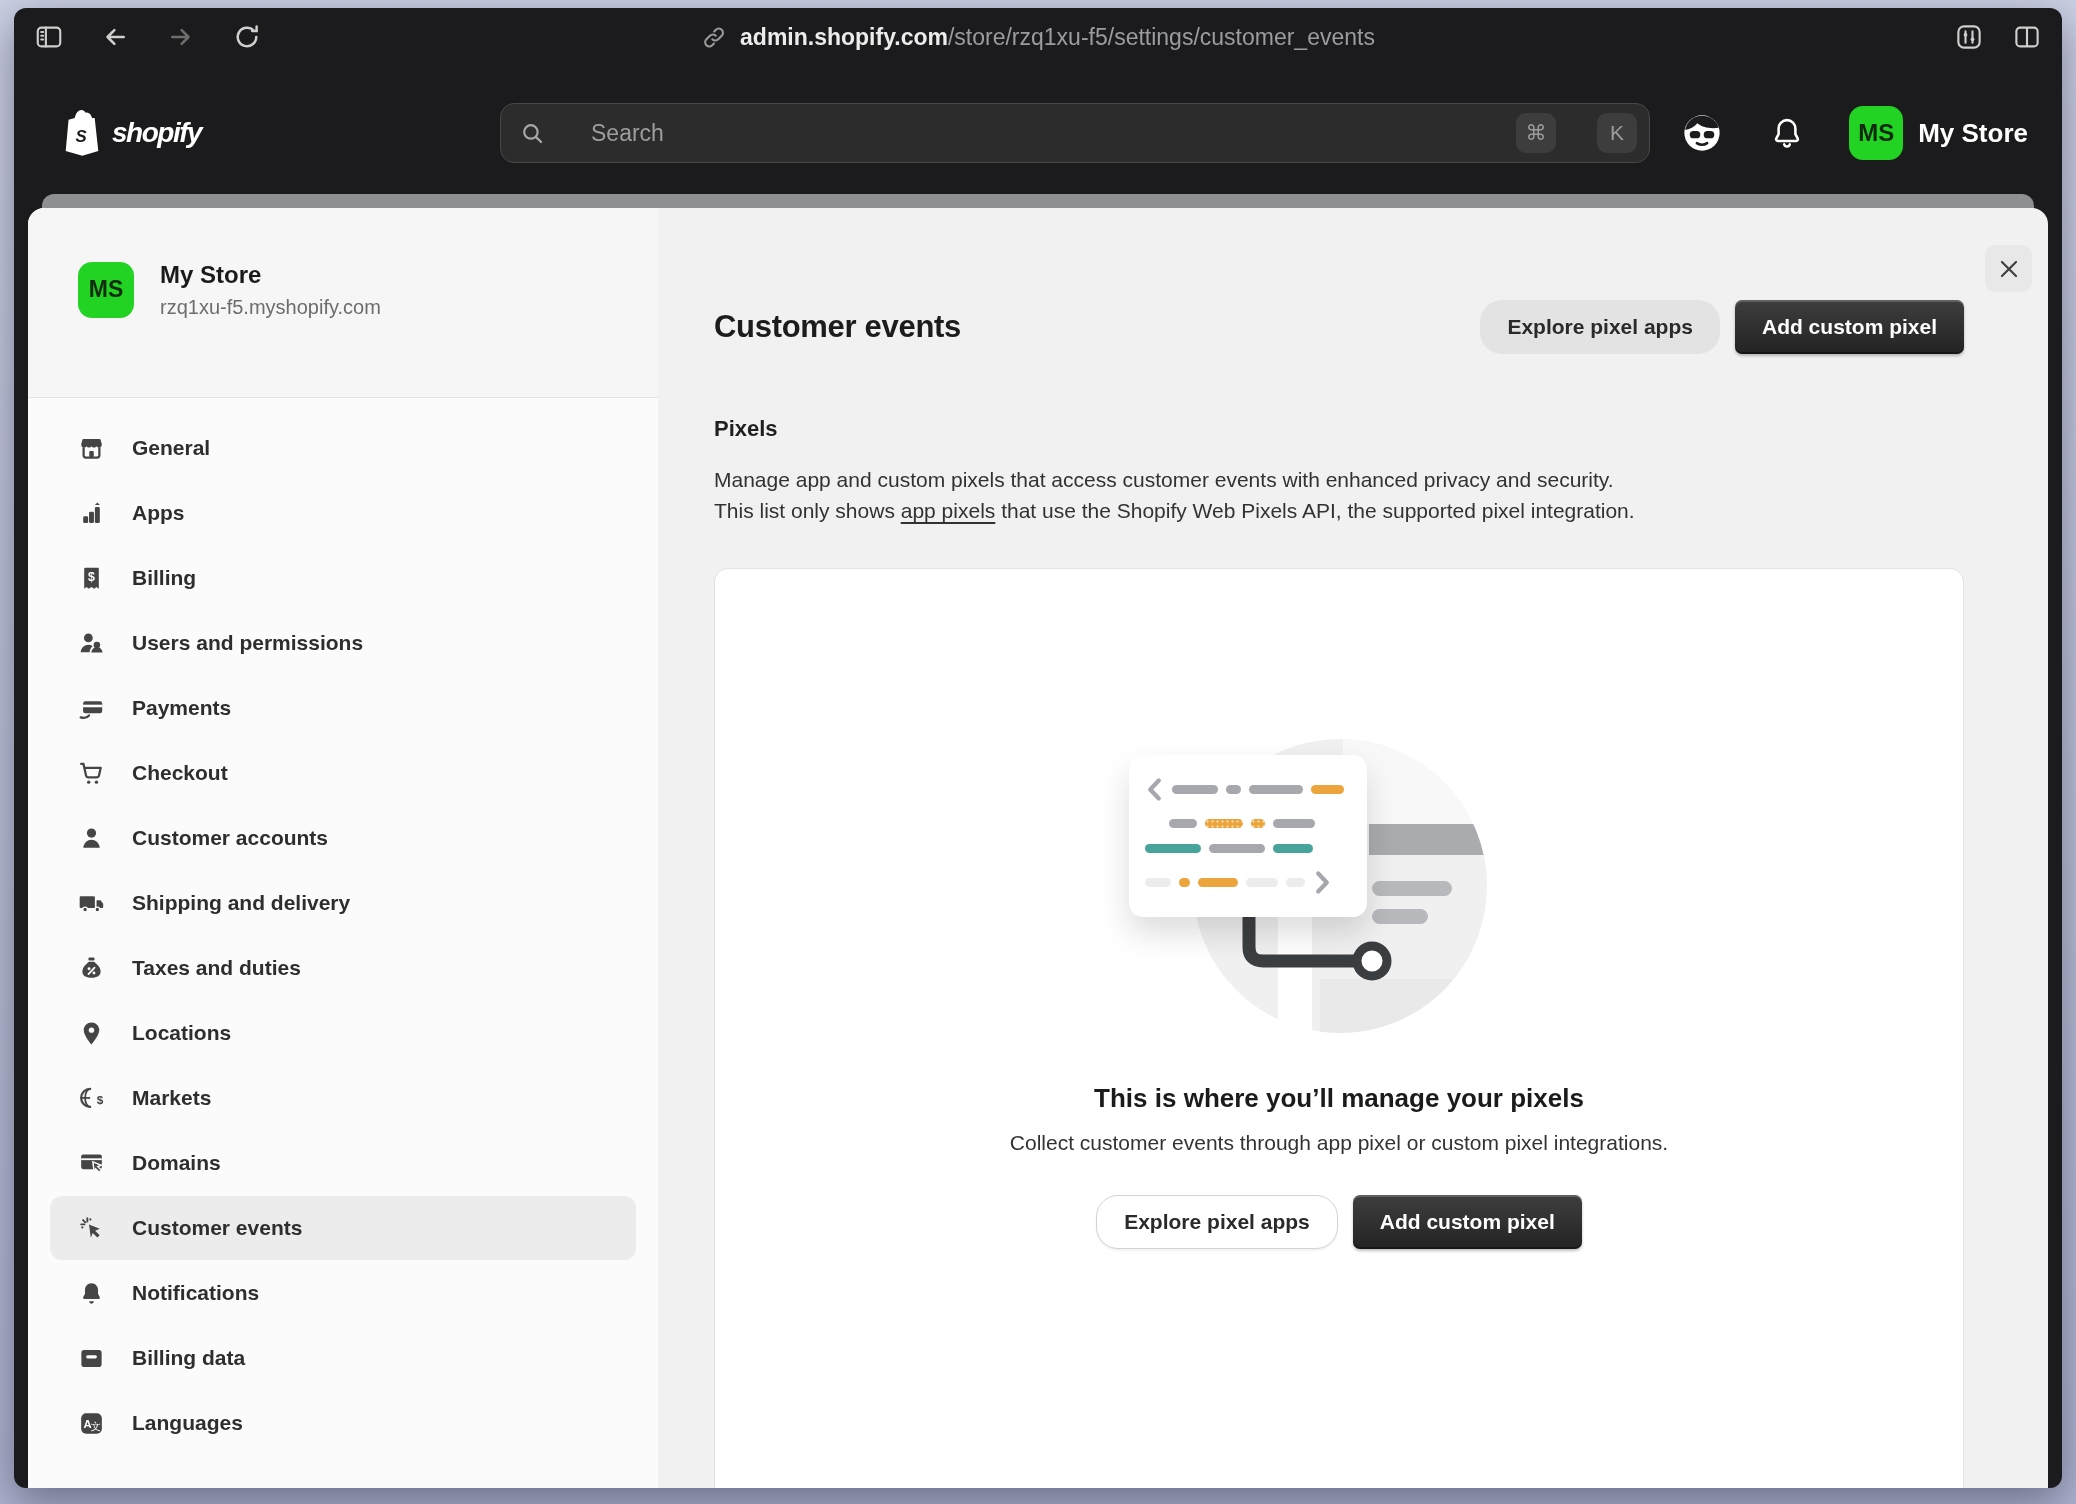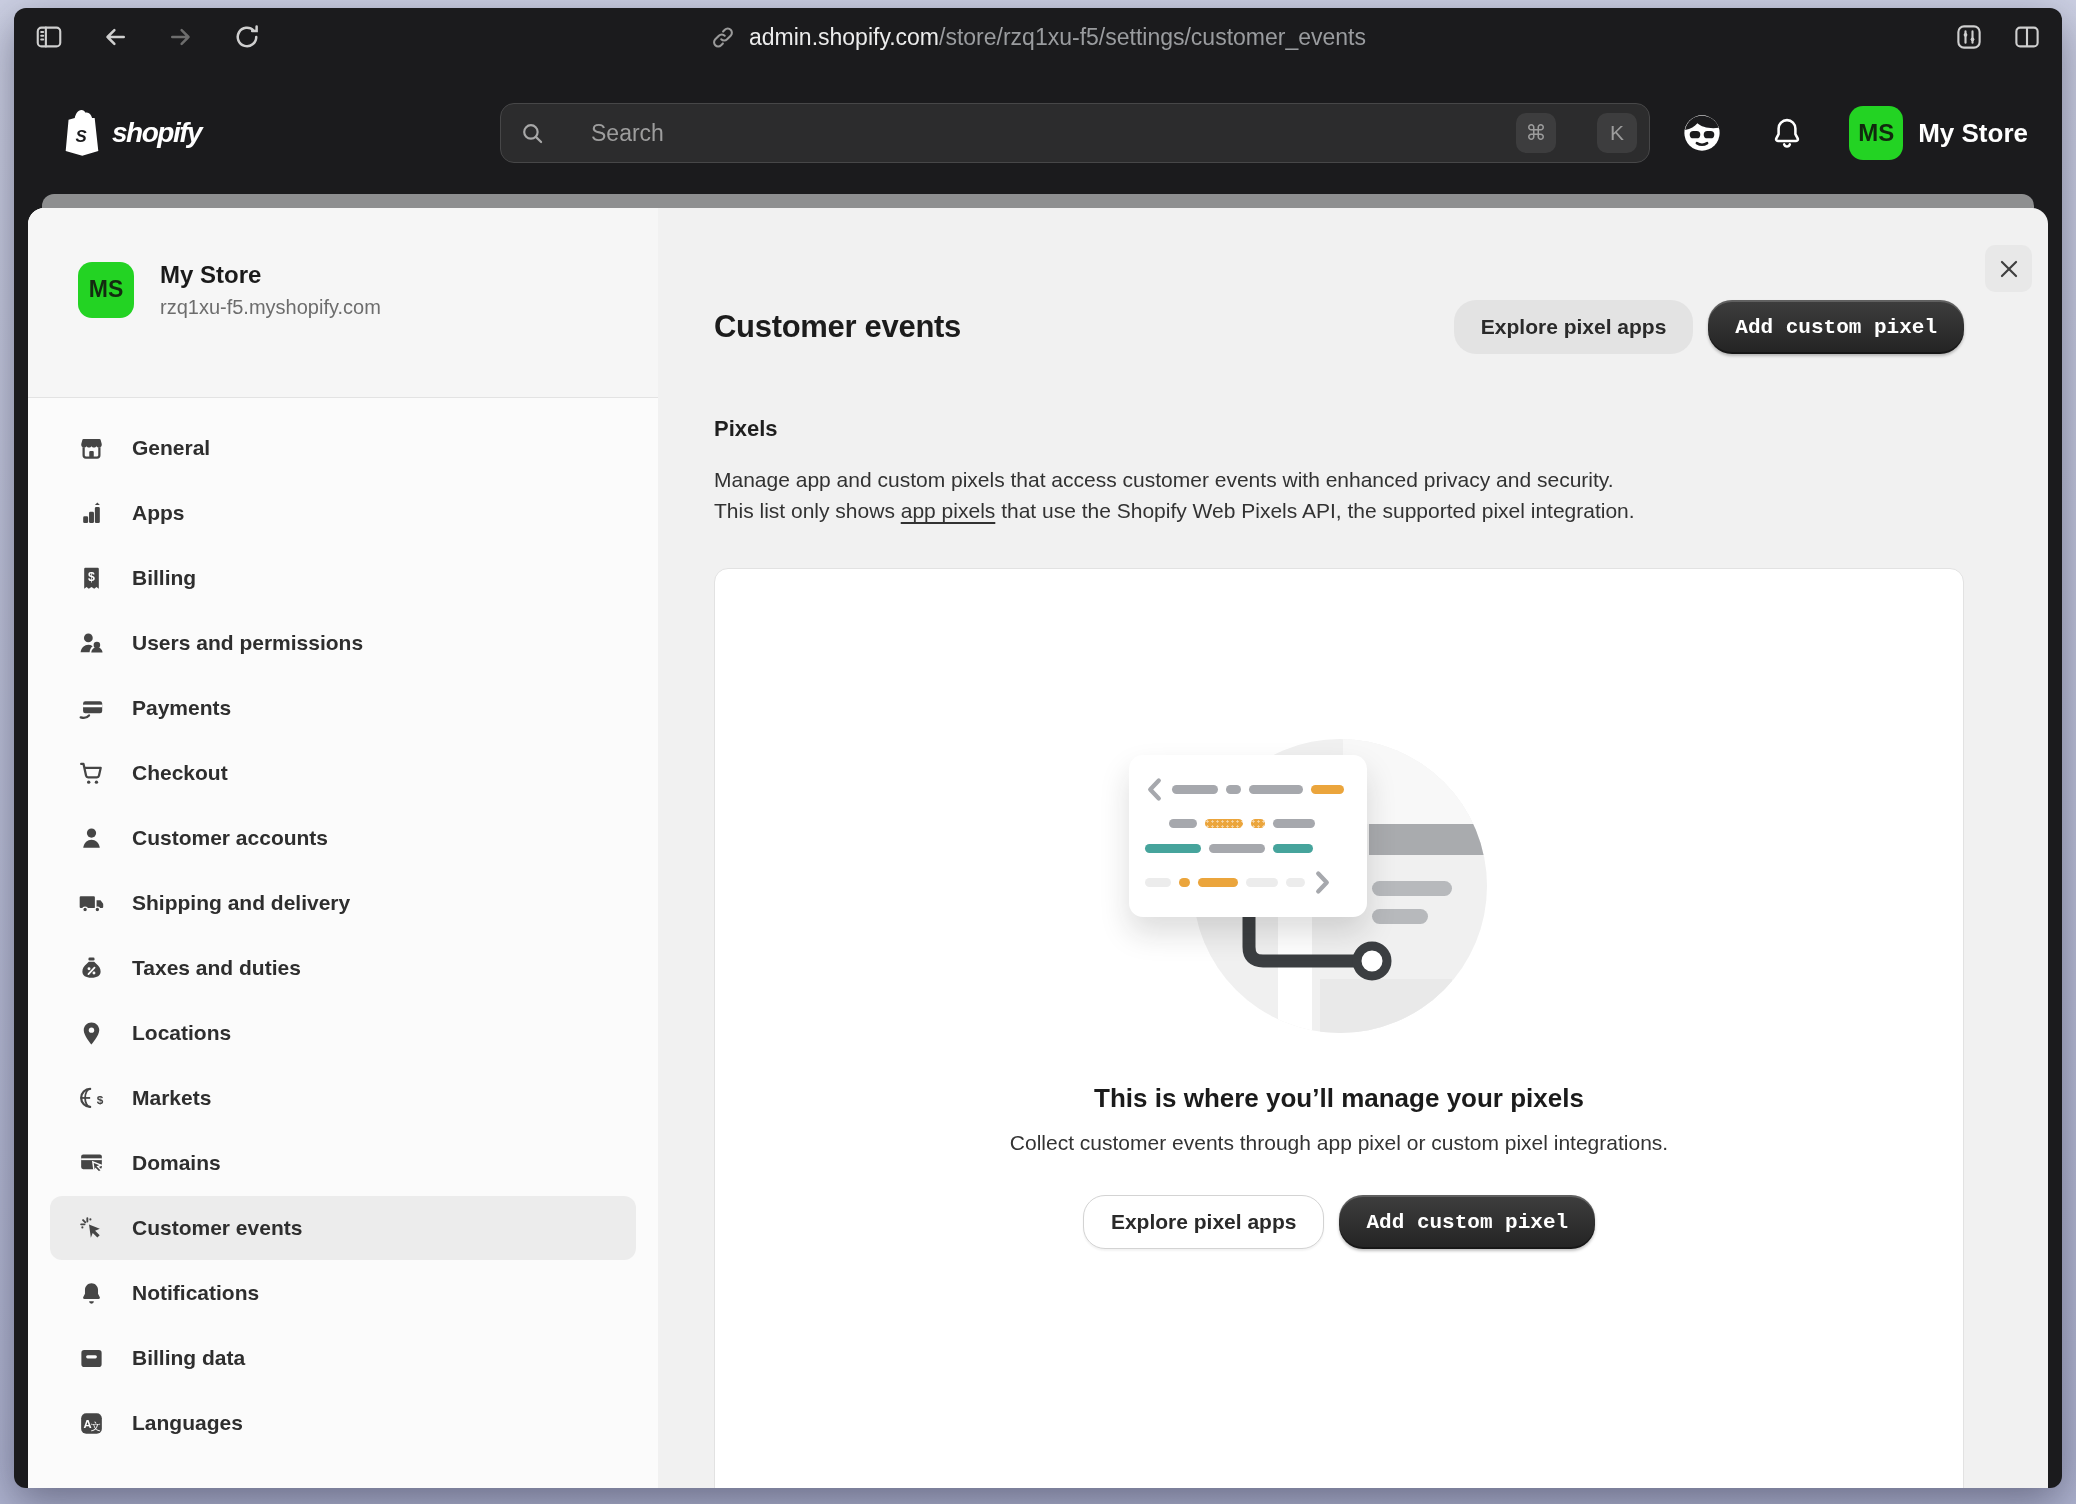--- a/index.html
+++ b/index.html
@@ -7,21 +7,21 @@
   svg { display:block; width:100%; height:100%; }
   .stage { position:relative; width:2076px; height:1504px; overflow:hidden; }
   .window { position:absolute; left:14px; top:8px; right:14px; bottom:16px; background:#1b1b1d; border-radius:12px; overflow:hidden; box-shadow:0 14px 44px rgba(24,24,48,.45); }
 
   
   .toolbar { position:relative; height:58px; display:flex; align-items:center; padding:0 20px; gap:36px; }
   .tool-ic { width:30px; height:30px; color:#cfcfcf; }
   .tool-ic.fwd { color:#6d6d6d; }
   .urlbar { position:absolute; left:50%; top:50%; transform:translate(-50%,-50%); display:flex; align-items:center; gap:13px; font-size:23px; white-space:nowrap; }
   .url-link-ic { width:26px; height:26px; color:#9a9a9a; }
-  .url-host { color:#ececec; font-weight:400; }
+  .url-host { color:#ececec; font-weight:700; }
   .url-path { color:#9a9c9f; }
   .toolbar-right { margin-left:auto; display:flex; gap:28px; }
 
   
   .admin-header { position:relative; height:134px; display:flex; align-items:center; }
   .logo { display:flex; align-items:center; gap:8px; padding-left:46px; }
   .logo-bag { width:44px; height:50px; }
   .logo-text { color:#fff; font-size:28px; font-weight:800; font-style:italic; letter-spacing:-1.5px; }
   .searchbar { position:absolute; left:486px; top:37px; width:1150px; height:60px; background:#2c2c2d; border:1px solid #474748; border-radius:14px; display:flex; align-items:center; padding:0 12px 0 18px;gap:32px; }
   .search-ic { width:26px; height:26px; color:#a8a8a8; flex-shrink:0; }
@@ -51,21 +51,21 @@
   .nav-label { font-size:21px; font-weight:600; color:#2e2e2e; white-space:nowrap; }
 
   
   .content { flex:1; position:relative; padding:92px 84px 0 56px; }
   .close-btn { position:absolute; top:37px; right:16px; width:47px; height:47px; background:#e8e8e8; border:none; border-radius:10px; display:flex; align-items:center; justify-content:center; cursor:pointer; padding:10px; }
   .content-head { display:flex; align-items:center; justify-content:space-between; }
   .page-title { font-size:31px; font-weight:700; color:#1c1c1c; letter-spacing:-.3px; }
   .head-actions { display:flex; gap:15px; }
   .btn { font-family:inherit; font-size:21px; font-weight:600; border:none; border-radius:22px; height:54px; padding:0 27px; cursor:pointer; white-space:nowrap; }
   .btn-grey { background:#e3e3e3; color:#2a2a2a; }
-  .btn-dark { background:linear-gradient(180deg,#3e3e3e,#232323); color:#fff; border-radius:24px; box-shadow:inset 0 2px 0 rgba(255,255,255,.18), inset 0 -2px 0 rgba(0,0,0,.35), 0 2px 3px rgba(0,0,0,.25);font-family:Liberation Mono, monospace; }
+  .btn-dark { background:linear-gradient(180deg,#3e3e3e,#232323); color:#fff; border-radius:7px; box-shadow:inset 0 2px 0 rgba(255,255,255,.18), inset 0 -2px 0 rgba(0,0,0,.35), 0 2px 3px rgba(0,0,0,.25); }
   .btn-white { background:#ffffff; color:#2a2a2a; border:1px solid #d3d3d3; box-shadow:0 2px 2px rgba(0,0,0,.05); }
   .section-title { margin-top:62px; font-size:22px; font-weight:700; color:#1f1f1f; }
   .desc { margin-top:22px; font-size:21px; line-height:31px; color:#323232; }
   .desc .lnk { color:inherit; text-decoration:underline; text-underline-offset:4px; cursor:pointer; }
 
   .pixels-card { margin-top:42px; height:1108px; background:#fff; border:1px solid #e2e2e2; border-radius:14px; display:flex; flex-direction:column; align-items:center; overflow:hidden; }
 
   
   .illo { margin-top:168px; position:relative; width:420px; height:300px; flex-shrink:0; }
   .illo-circle { position:absolute; left:64px; top:2px; width:294px; height:294px; border-radius:50%; background:#f0f0f0; overflow:hidden; }

